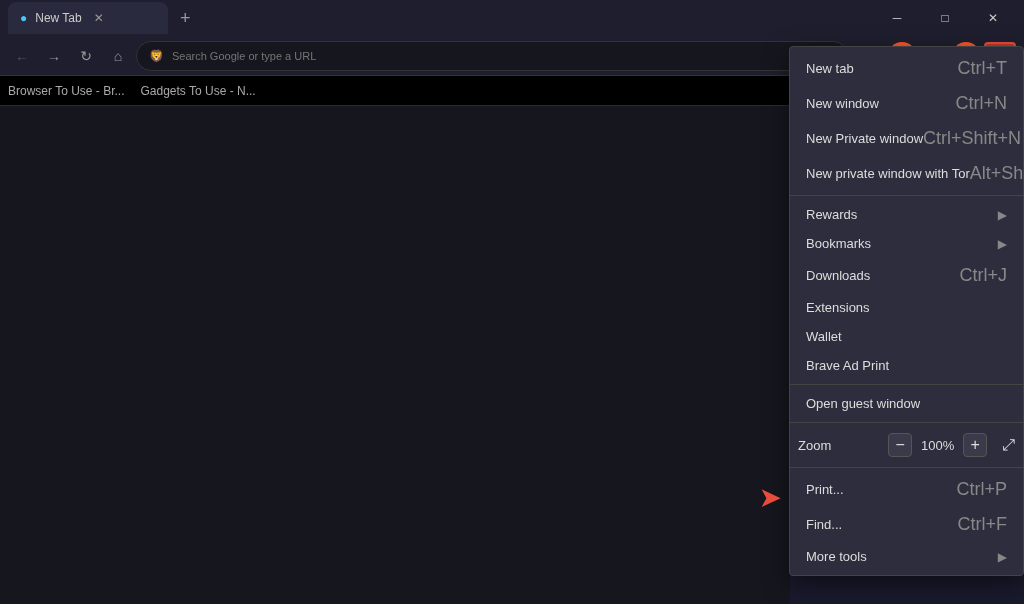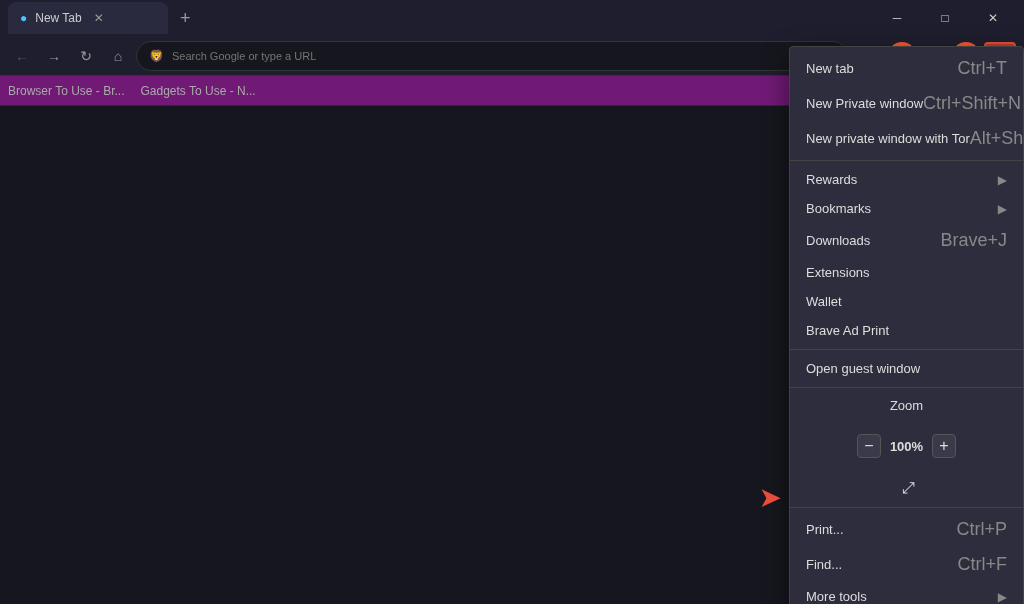--- a/index.html
+++ b/index.html
@@ -169,21 +169,21 @@
       color: white;
       cursor: pointer;
       font-size: 16px;
       border: 2px solid #e74c3c;
     }
 
     
     .bookmarks-bar {
       display: flex;
       align-items: center;
-      background: #701a75;
+      background: #000000;
       height: 30px;
       padding: 0 8px;
       gap: 16px;
       border-bottom: 1px solid #2a2a3a;
     }
     .bookmark-item {
       color: #aaa;
       font-size: 12px;
       cursor: pointer;
       white-space: nowrap;
@@ -236,23 +236,22 @@
     .menu-divider {
       height: 1px;
       background: #444;
       margin: 4px 0;
     }
 
     
     .zoom-row {
       display: flex;
       align-items: center;
-      padding: 6px 0;
-      gap: 21px;
-      flex-direction: column;
+      padding: 6px 8px;
+      gap: 11px;
     }
     .zoom-label {
       color: #ddd;
       font-size: 13px;
       flex: 1;
     }
     .zoom-control {
       display: flex;
       align-items: center;
       gap: 8px;
@@ -268,21 +267,20 @@
       align-items: center;
       justify-content: center;
       cursor: pointer;
       font-size: 16px;
     }
     .zoom-value {
       color: #ddd;
       font-size: 13px;
       min-width: 35px;
       text-align: center;
-      font-weight: bold;
     }
     .zoom-fullscreen {
       color: #ddd;
       font-size: 16px;
       cursor: pointer;
       margin-left: 4px;
     }
 
     
     .red-arrow {
@@ -348,41 +346,45 @@
 
 <div class="main-content"></div>
 
 <div class="dropdown-menu">
 
   <div class="menu-item">
     <span>New tab</span>
     <span class="shortcut">Ctrl+T</span>
   </div>
   <div class="menu-item">
+    <span>New window</span>
+    <span class="shortcut">Ctrl+N</span>
+  </div>
+  <div class="menu-item">
     <span>New Private window</span>
     <span class="shortcut">Ctrl+Shift+N</span>
   </div>
   <div class="menu-item">
     <span>New private window with Tor</span>
     <span class="shortcut">Alt+Shift+N</span>
   </div>
 
   <div class="menu-divider"></div>
 
   <div class="menu-item">
     <span>Rewards</span>
     <span class="arrow">▶</span>
   </div>
   <div class="menu-item">
     <span>Bookmarks</span>
     <span class="arrow">▶</span>
   </div>
   <div class="menu-item">
     <span>Downloads</span>
-    <span class="shortcut">Brave+J</span>
+    <span class="shortcut">Ctrl+J</span>
   </div>
   <div class="menu-item">
     <span>Extensions</span>
   </div>
   <div class="menu-item">
     <span>Wallet</span>
   </div>
   <div class="menu-item">
     <span>Brave Ad Print</span>
   </div>

